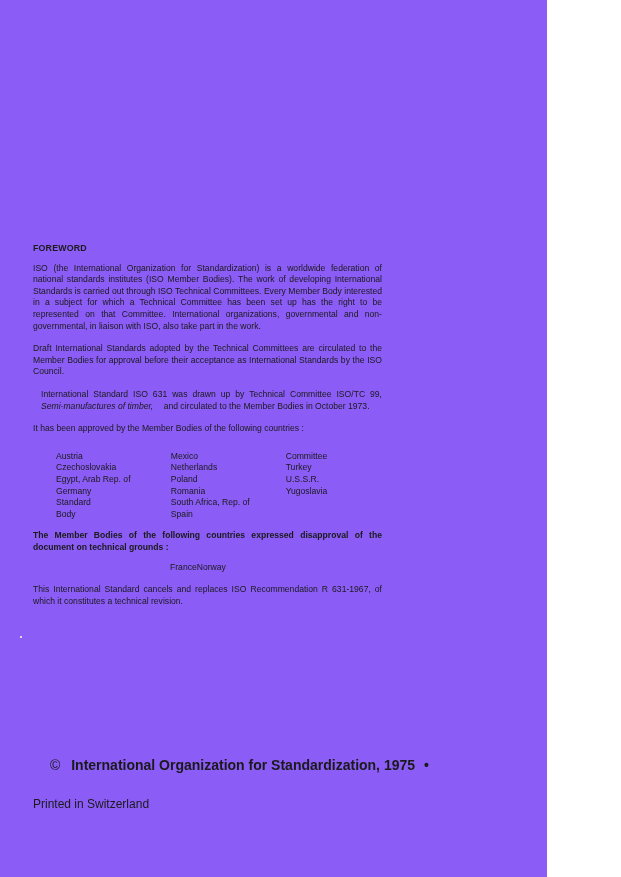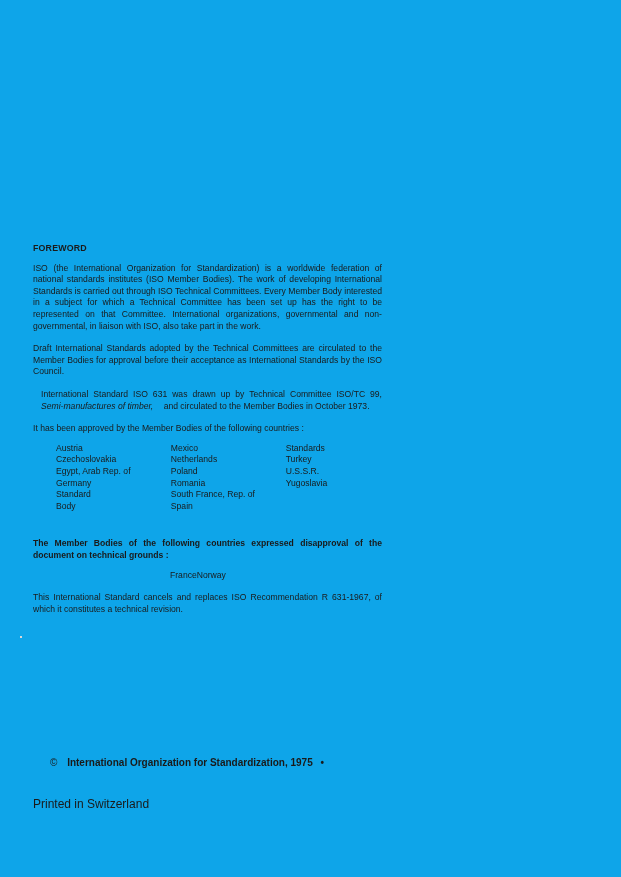--- a/index.html
+++ b/index.html
@@ -12,23 +12,23 @@
       height: 877px;
       position: relative;
       overflow: hidden;
       font-family: "Liberation Sans", "DejaVu Sans", sans-serif;
       color: #1a1a1a;
     }
     .page {
       position: absolute;
       left: 0;
       top: 0;
-      width: 621px;
+      width: 547px;
       height: 877px;
-      background: #0ea5e9;
+      background: #8b5cf6;
     }
     .content {
       position: absolute;
       left: 33px;
       top: 243px;
       width: 349px;
       font-size: 8.6px;
       line-height: 11.6px;
     }
     .heading {
@@ -39,40 +39,40 @@
     }
     .para {
       margin: 0 0 11px 0;
       text-align: justify;
       text-align-last: left;
     }
     .para span { display: inline; margin-left: 8px; }
     .italic { font-style: italic; }
     .countries {
       display: flex;
-      margin: 0 0 26px 23px;
+      margin: 0 0 10px 23px;
       gap: 6px;
     }
     .countries .col {
       display: flex;
       flex-direction: column;
     }
     .countries .col1 { width: 113px; }
     .countries .col2 { width: 113px; }
     .countries .col3 { width: 100px; }
     .disapprove {
       margin: 0 0 10px 137px;
       display: flex;
       flex-direction: row;
     }
     .footer-copy {
       position: absolute;
       left: 33px;
       top: 757px;
-      font-size: 10px;
+      font-size: 14px;
       font-weight: bold;
       color: #1a1a1a;
       padding-left: 17px;
     }
     .footer-copy .sym {
       font-weight: normal;
       margin-right: 7px;
     }
     .footer-copy .dot {
       margin-left: 5px;
@@ -104,41 +104,41 @@
     <p class="para">ISO (the International Organization for Standardization) is a worldwide federation of national standards institutes (ISO Member Bodies). The work of developing International Standards is carried out through ISO Technical Committees. Every Member Body interested in a subject for which a Technical Committee has been set up has the right to be represented on that Committee. International organizations, governmental and non-governmental, in liaison with ISO, also take part in the work.</p>
 
     <p class="para">Draft International Standards adopted by the Technical Committees are circulated to the Member Bodies for approval before their acceptance as International Standards by the ISO Council.</p>
 
     <p class="para">
       <span>International Standard ISO 631 was drawn up by Technical Committee ISO/TC 99,</span>
       <span class="italic">Semi-manufactures of timber,</span>
       <span>and circulated to the Member Bodies in October 1973.</span>
     </p>
 
-    <p class="para" style="margin-bottom:8px;">It has been approved by the Member Bodies of the following countries :</p>
+    <p class="para" style="margin-bottom:16px;">It has been approved by the Member Bodies of the following countries :</p>
 
     <div class="countries">
       <div class="col col1">
         <span>Austria</span>
         <span>Czechoslovakia</span>
         <span>Egypt, Arab Rep. of</span>
         <span>Germany</span>
         <span>Standard</span>
         <span>Body</span>
       </div>
       <div class="col col2">
         <span>Mexico</span>
         <span>Netherlands</span>
         <span>Poland</span>
         <span>Romania</span>
-        <span>South France, Rep. of</span>
+        <span>South Africa, Rep. of</span>
         <span>Spain</span>
       </div>
       <div class="col col3">
-        <span>Standards</span>
+        <span>Committee</span>
         <span>Turkey</span>
         <span>U.S.S.R.</span>
         <span>Yugoslavia</span>
       </div>
     </div>
 
     <p class="para" style="margin-bottom:9px;font-weight:bold;">The Member Bodies of the following countries expressed disapproval of the document on technical grounds :</p>
 
     <div class="disapprove">
       <span>France</span>

